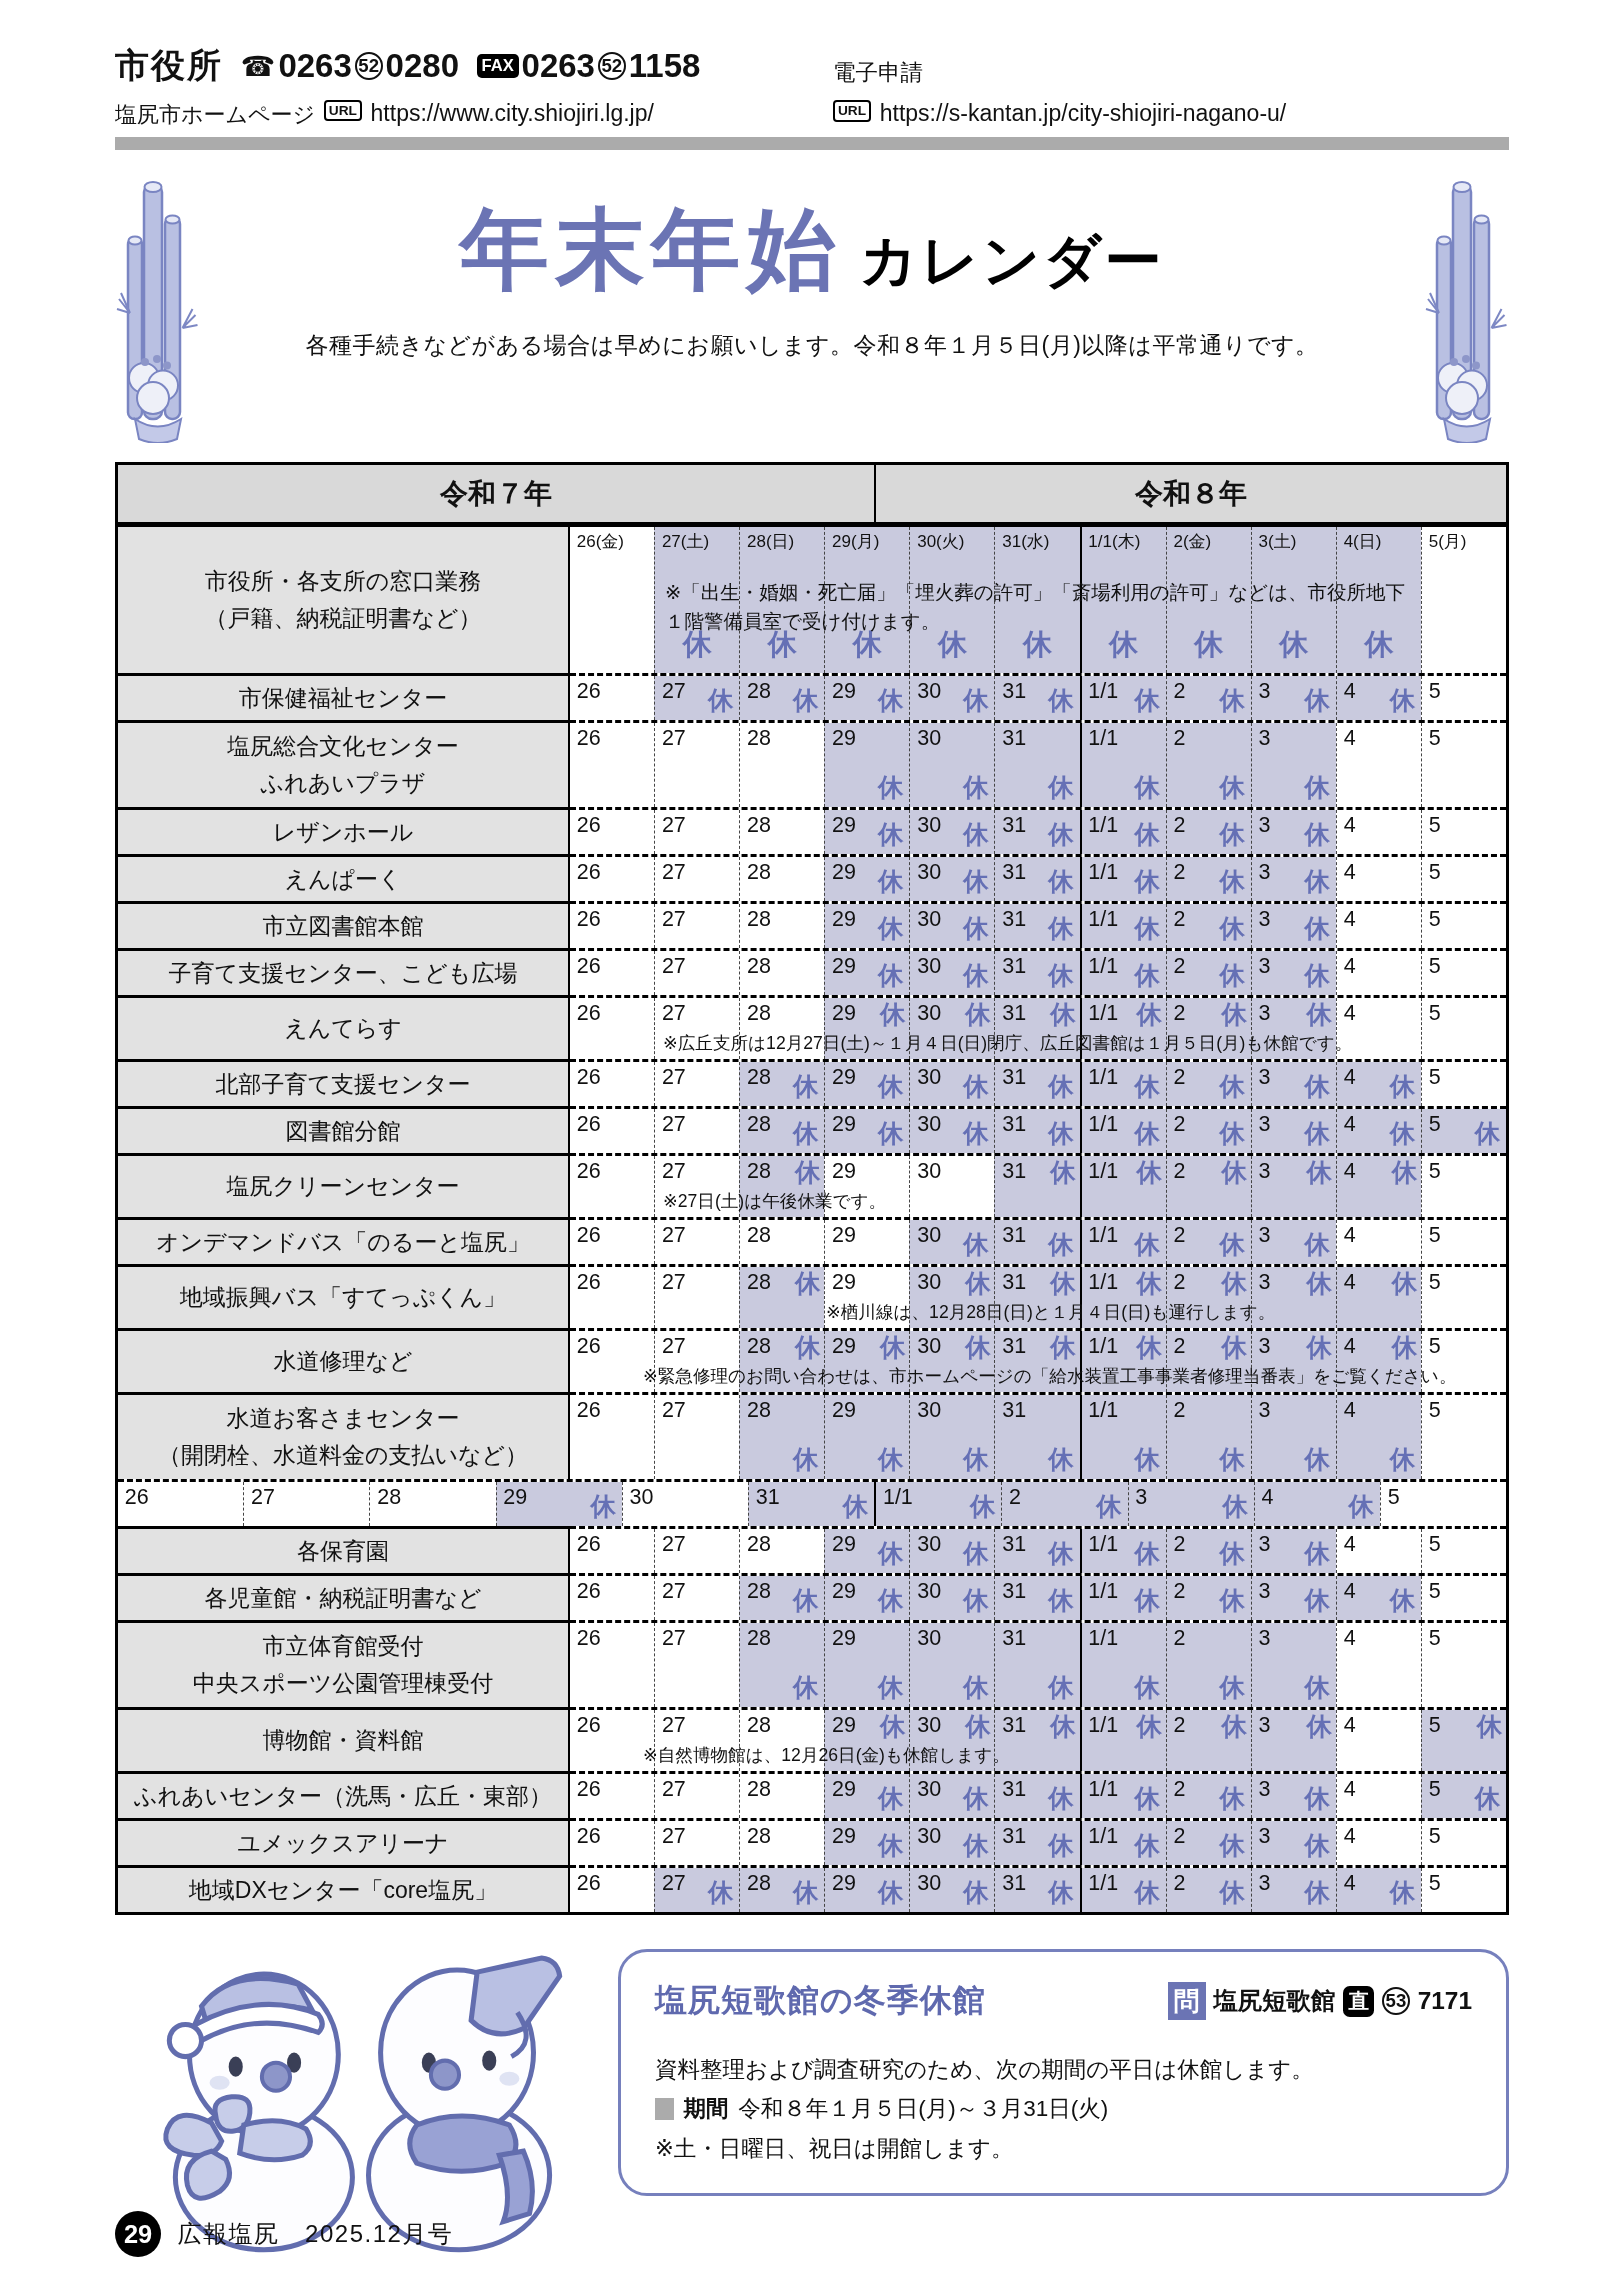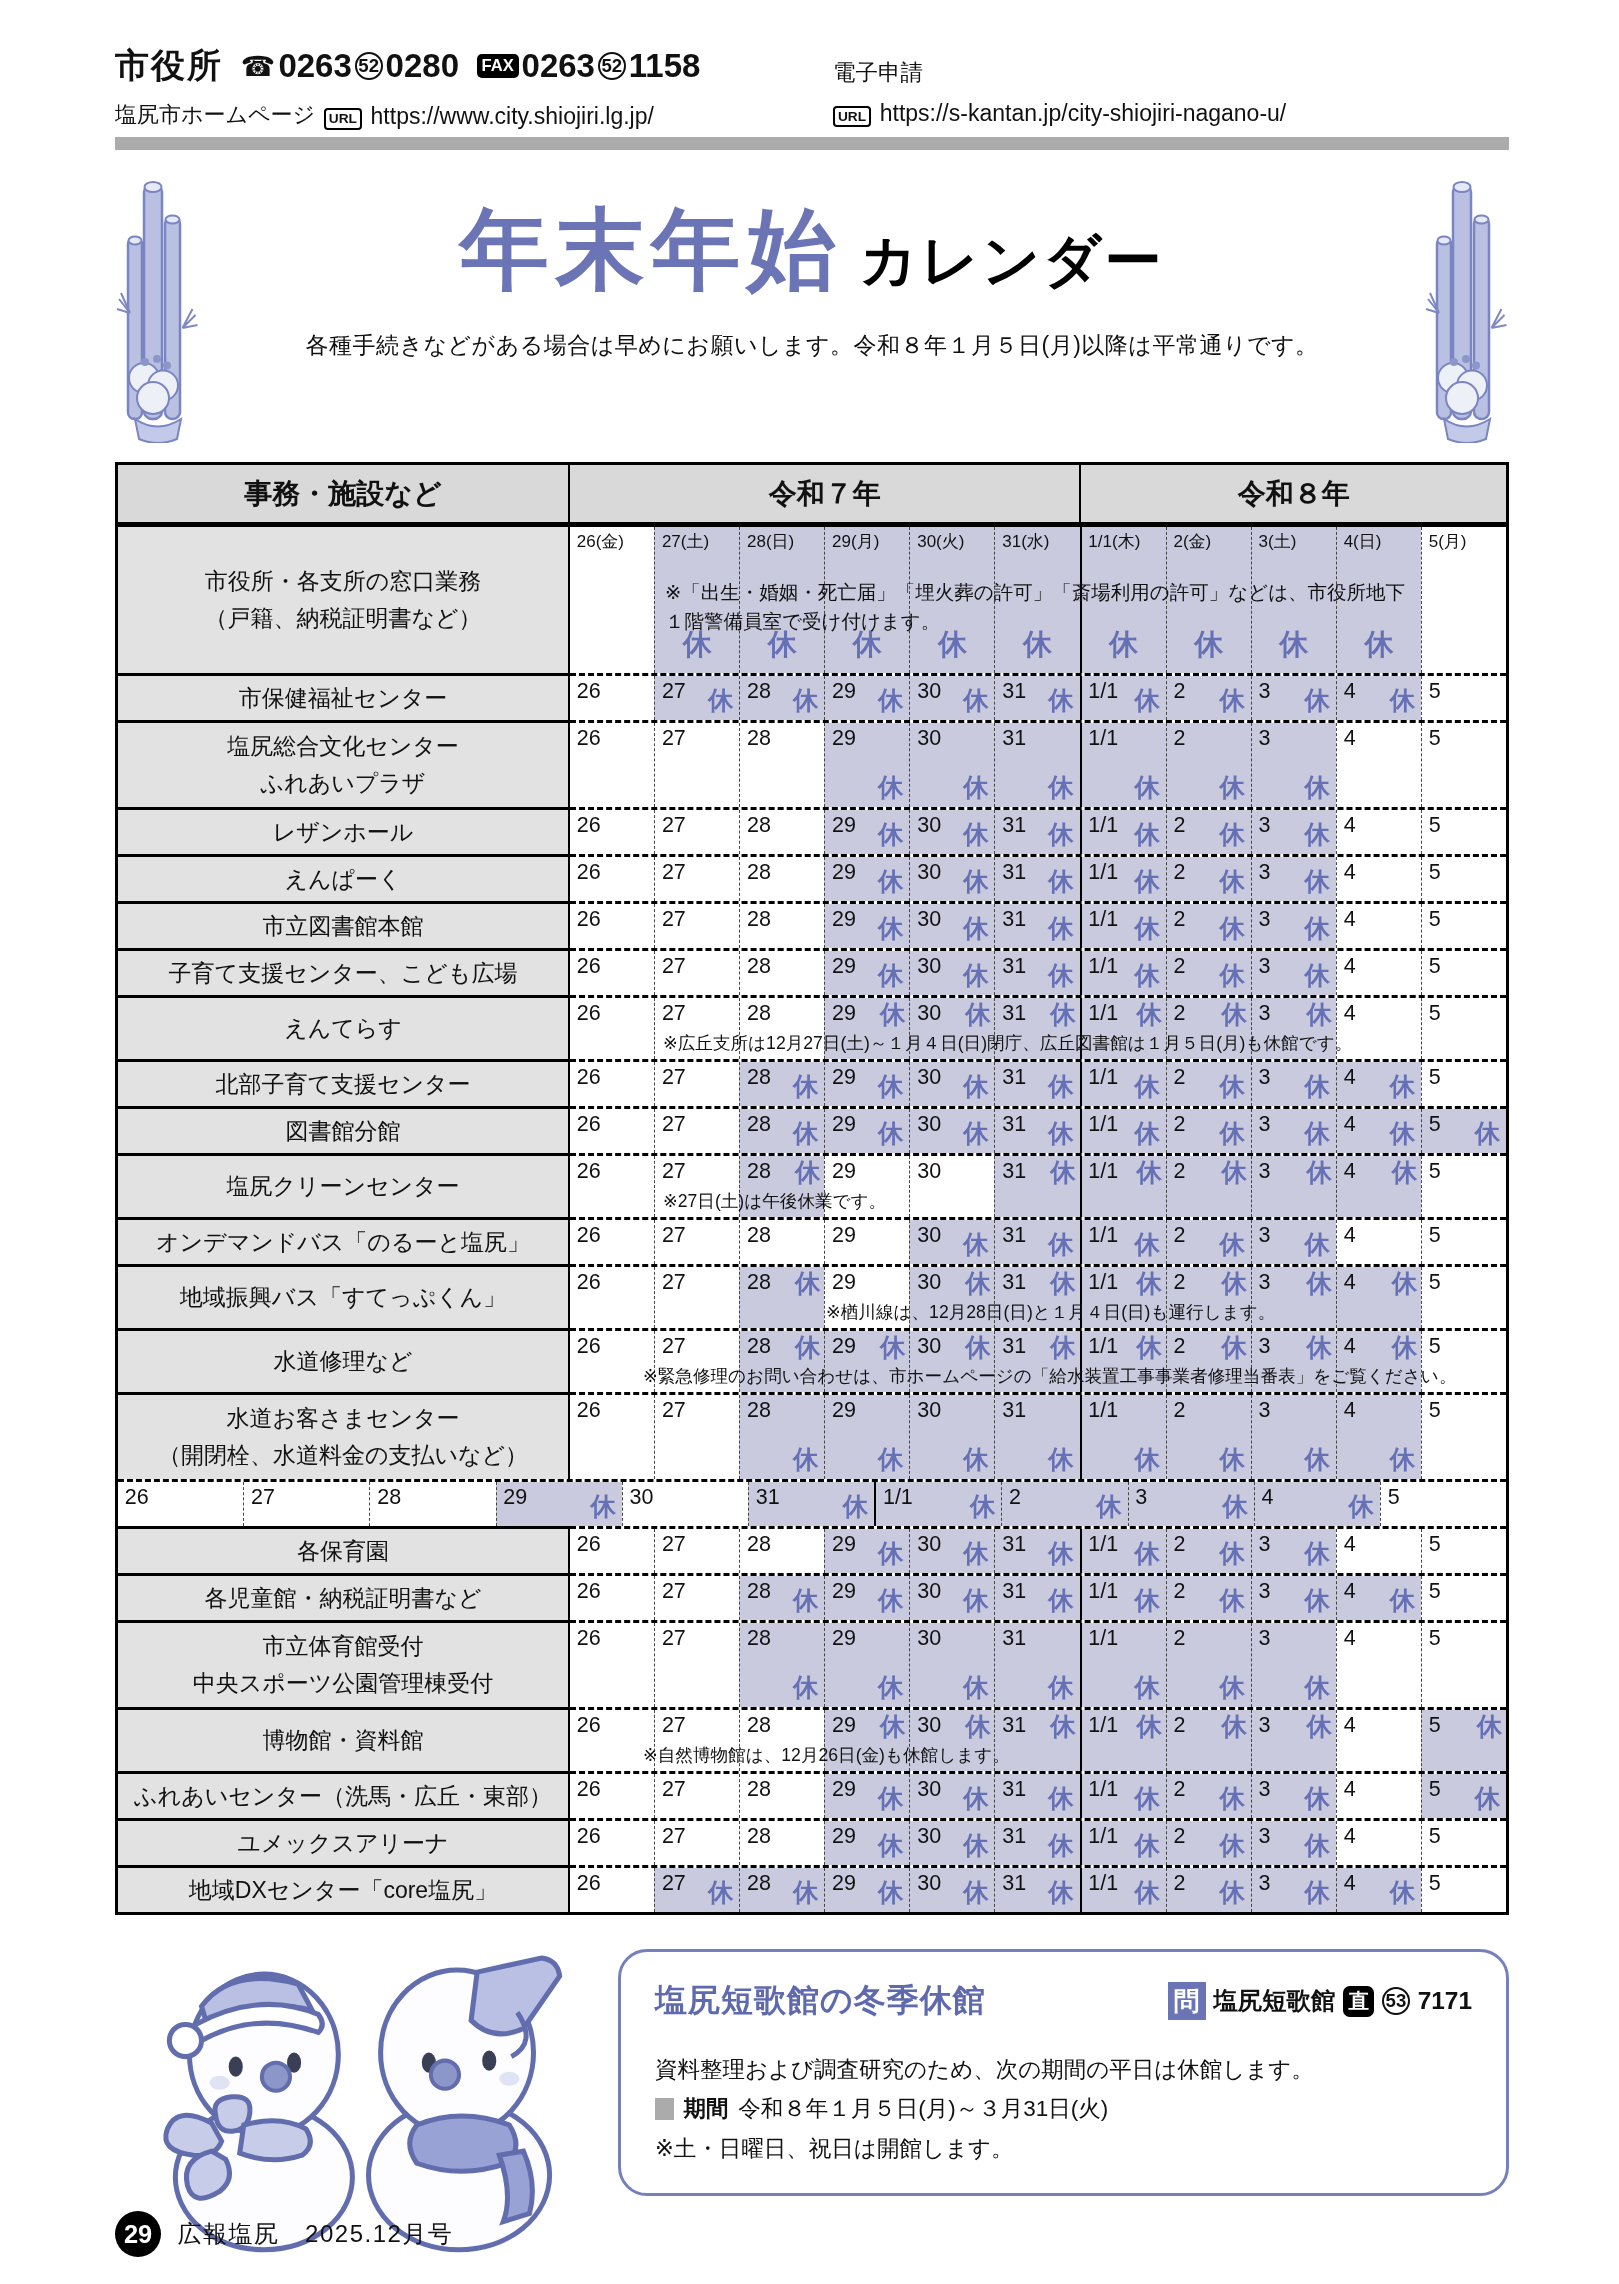--- a/index.html
+++ b/index.html
@@ -17,21 +17,21 @@
   .top-right{flex:1;padding-top:13.7px;}
   .hline1{display:flex;align-items:center;gap:17.6px;font-weight:bold;font-size:33px;}
   .office{font-size:34px;letter-spacing:2px;}
   .tel-icon{font-size:28px;}
   .badge-fax{background:#000;color:#fff;font-size:16.6px;font-weight:bold;border-radius:4.9px;
              padding:3.9px 4.9px;display:inline-flex;align-items:center;line-height:1;}
   .circled{display:inline-flex;align-items:center;justify-content:center;width:28px;height:28px;
            border:2.4px solid currentColor;border-radius:50%;font-size:18.6px;font-weight:bold;
            vertical-align:2.9px;line-height:1;}
   .num-group{display:inline-flex;align-items:center;gap:2.9px;}
-  .hline2{display:flex;align-items:flex-end;gap:8.8px;margin-top:10.7px;font-size:22px;}
+  .hline2{display:flex;align-items:flex-start;gap:8.8px;margin-top:10.7px;font-size:22px;}
   .badge-url{border:2px solid #000;border-radius:3.9px;font-size:13.7px;font-weight:bold;
              padding:2px 2.9px;line-height:1;display:inline-flex;}
   .url{font-size:23px;}
   .eapply-label{font-size:22.5px;}
   .top-right .hline2{margin-top:12.7px;}
   .graybar{height:12.2px;background:var(--bar);margin-top:7.8px;}
 
   
   .titlewrap{display:flex;align-items:flex-start;margin-top:13.7px;height:288px;}
   .kadomatsu{width:85px;flex:none;}
@@ -190,21 +190,20 @@
           <circle cx="60" cy="398" r="8"></circle>
           <circle cx="84" cy="392" r="8"></circle>
           <circle cx="104" cy="405" r="8"></circle>
         </g>
       <path d="M40 512 q45 30 92 0 l-8 40 q-38 16 -76 0 z" fill="#c3c9e8" stroke="#7a85c2" stroke-width="4"></path>
     </svg>
   </div>
 
   <div class="cal">
     <div class="thead">
-      <div class="th-fac">事務・施設など</div>
       <div class="th-y7">令和７年</div>
       <div class="th-y8">令和８年</div>
     </div>
 
   <div class="t-row k-first">
         <div class="fac">
           <div>市役所・各支所の窓口業務</div>
           <div>（戸籍、納税証明書など）</div>
         </div>
         <div class="dates">

